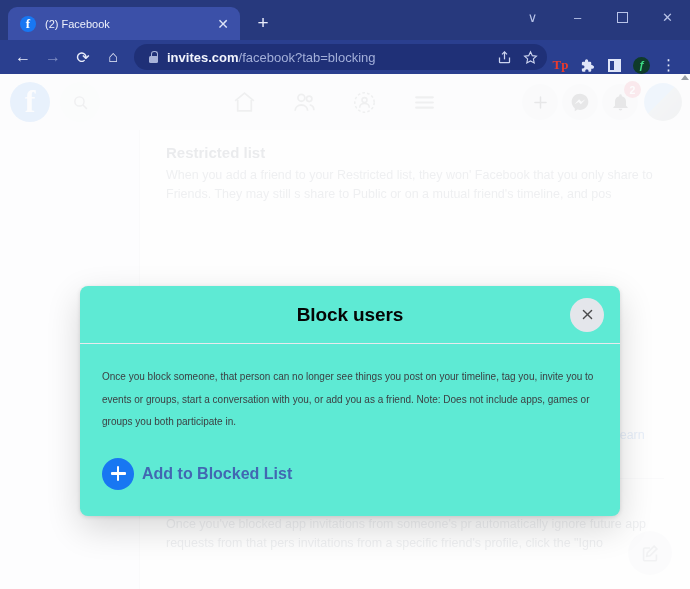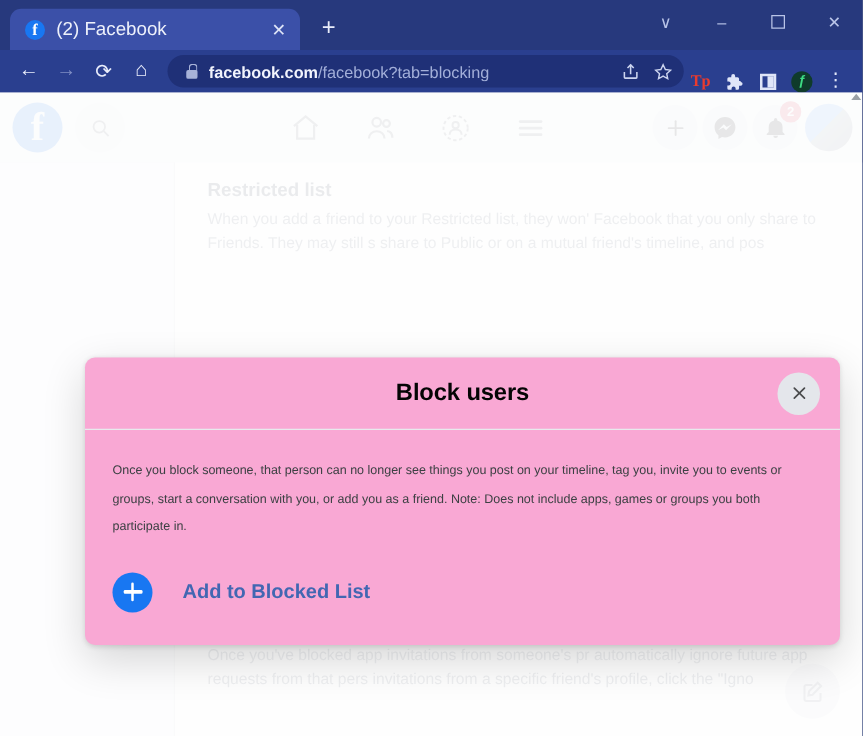--- a/index.html
+++ b/index.html
@@ -43,21 +43,21 @@
     font-weight: bold;
     font-family: "Liberation Serif", serif;
     display: flex; align-items: center; justify-content: center;
     line-height: 1;
     flex: 0 0 auto;
   }
   .tab-title {
     flex: 1;
     margin-left: 9px;
     color: #eef1fb;
-    font-size: 15px;
+    font-size: 11px;
     white-space: nowrap;
     overflow: hidden;
   }
   .tab-close {
     width: 18px; height: 18px;
     color: #dfe5f8;
     font-size: 14px;
     display: flex; align-items: center; justify-content: center;
     line-height: 1;
   }
@@ -287,23 +287,23 @@
   
   .scrim {
     position: absolute;
     inset: 0;
     background: rgba(255,255,255,0.72);
   }
 
   
   .modal {
     position: absolute;
-    left: 68px; top: 212px;
-    width: 604px;
-    background: #f9a8d4;
+    left: 80px; top: 212px;
+    width: 540px;
+    background: #5eead4;
     border-radius: 8px;
     box-shadow: 0 1px 4px rgba(0,0,0,0.12), 0 12px 34px rgba(0,0,0,0.16);
     overflow: hidden;
   }
   .modal-head {
     position: relative;
     height: 58px;
     border-bottom: 1px solid #e8eaed;
     display: flex; align-items: center; justify-content: center;
   }
@@ -351,21 +351,21 @@
   }
   .add-plus::after {
     content: "";
     width: 2.6px; height: 15px;
     background: #fff;
     position: absolute;
     border-radius: 1px;
   }
   .add-plus { position: relative; }
   .add-label {
-    margin-left: 24px;
+    margin-left: 8px;
     font-size: 16px;
     font-weight: bold;
     color: #4267b2;
   }
   .scrollbar {
     position: absolute;
     right: 0; top: 0;
     width: 7px; height: 515px;
     background: transparent;
   }
@@ -402,21 +402,21 @@
   </div>
 
   <div class="urlbar-row">
     <div class="navbtn">←</div>
     <div class="navbtn dim">→</div>
     <div class="navbtn">⟳</div>
     <div class="navbtn">⌂</div>
 
     <div class="omnibox">
       <span class="lock"></span>
-      <span class="url"><b>facebook.com</b><span>/facebook?tab=blocking</span></span>
+      <span class="url"><b>invites.com</b><span>/facebook?tab=blocking</span></span>
       <span class="obicon">
         <svg width="15" height="15" viewBox="0 0 24 24" fill="none" stroke="currentColor" stroke-width="2">
           <path d="M4 12v7a1 1 0 001 1h14a1 1 0 001-1v-7"></path>
             <path d="M12 3v12"></path>
             <path d="M8 7l4-4 4 4"></path>
         </svg>
       </span>
       <span class="obicon">
         <svg width="15" height="15" viewBox="0 0 24 24" fill="none" stroke="currentColor" stroke-width="1.8">
           <polygon points="12,2.8 14.9,9.0 21.5,9.8 16.6,14.3 17.9,20.8 12,17.5 6.1,20.8 7.4,14.3 2.5,9.8 9.1,9.0"></polygon>

